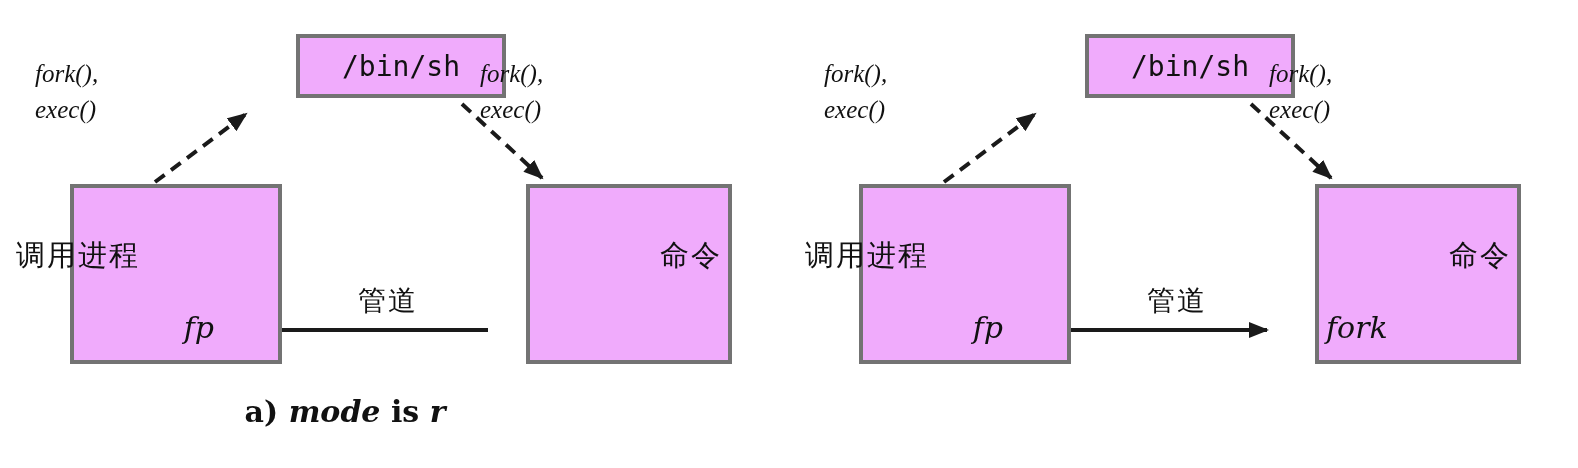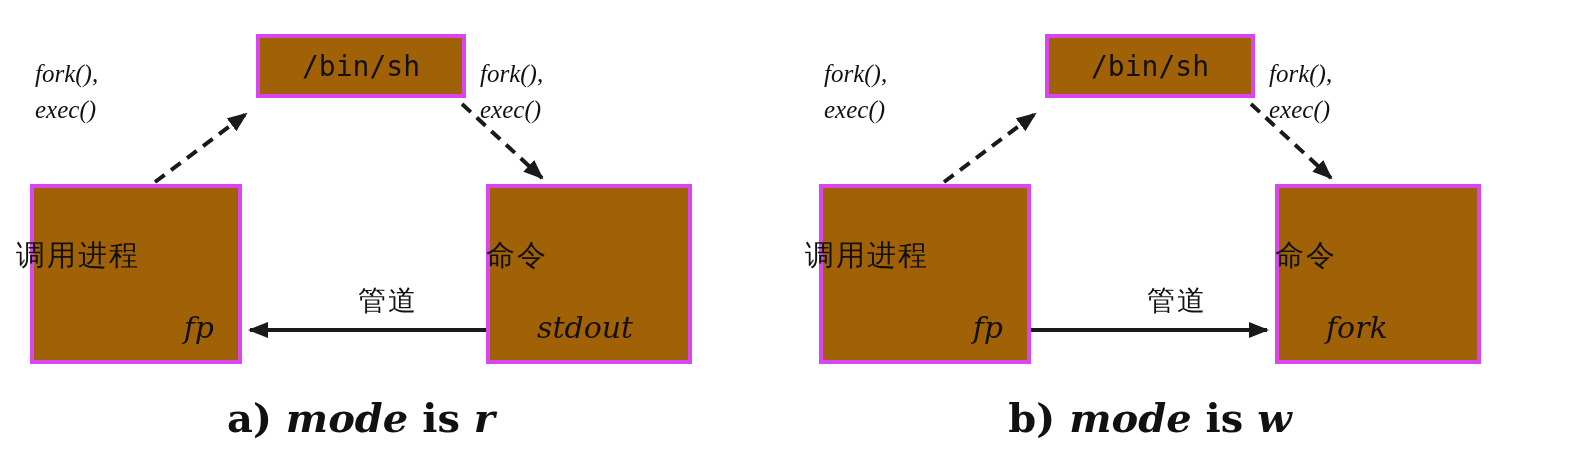--- a/index.html
+++ b/index.html
@@ -10,52 +10,52 @@
     height: 468px;
     background: #ffffff;
     font-family: "DejaVu Sans", sans-serif;
     color: #111111;
     overflow: hidden;
   }
   .panel { position: absolute; top: 0; width: 789px; height: 468px; }
   .panel-a { left: 0; }
   .panel-b { left: 789px; }
   .arrows { position: absolute; left: 0; top: 0; }
-  .box { position: absolute; border: 4px solid #d946ef; background: #a16207; }
+  .box { position: absolute; border: 4px solid #737373; background: #f0abfc; margin-left: 40px; }
   .shell-box {
     left: 256px; top: 34px; width: 210px; height: 64px;
     display: flex; align-items: center; justify-content: center;
     font-family: "DejaVu Sans Mono", monospace; font-size: 28px;
   }
   .caller-box { left: 30px; top: 184px; width: 212px; height: 180px; }
   .command-box { left: 486px; top: 184px; width: 206px; height: 180px; }
   .cjk-label { position: absolute; font-size: 29px; letter-spacing: 2px; }
   .caller-label { left: 16px; top: 236px; width: 212px; text-align: left; }
-  .command-label { left: 486px; top: 236px; width: 236px; text-align: left; }
+  .command-label { left: 486px; top: 236px; width: 236px; text-align: right; }
   .handle {
     position: absolute; top: 310px;
     font-family: "DejaVu Serif", serif; font-style: italic; font-size: 30px; padding-left: 39px;
   }
   .caller-handle { left: 30px; width: 184px; text-align: right; }
   .command-handle { left: 498px; }
   .fork-exec {
     position: absolute; top: 56px; width: 170px; text-align: left;
     font-family: Liberation Serif, serif; font-style: italic;
     font-size: 25px; line-height: 36px; white-space: pre-line;
   }
   .fe-left { left: 35px; }
   .fe-right { left: 480px; }
   .pipe-label {
     position: absolute; left: 242px; top: 282px; width: 244px;
     text-align: center; font-size: 28px; letter-spacing: 2px; padding-left: 48px;
   }
   .caption {
-    position: absolute; left: 30px; top: 394px; width: 662px;
+    position: absolute; left: 14px; top: 394px; width: 662px;
     text-align: center;
-    font-family: "DejaVu Serif", serif; font-weight: bold; font-size: 40px;
+    font-family: "DejaVu Serif", serif; font-weight: bold; font-size: 30px;
   }
   .caption .it { font-style: italic; }
 </style>
 </head>
 <body>
 
 <div class="figure">
 
   <div class="panel panel-a">
     <svg class="arrows" width="789" height="468" viewBox="0 0 789 468">
@@ -72,21 +72,20 @@
     <div class="box shell-box">
       <span>/bin/sh</span>
     </div>
     <div class="box caller-box"></div>
     <div class="box command-box"></div>
 
     <div class="cjk-label caller-label">调用进程</div>
     <div class="cjk-label command-label">命令</div>
 
     <div class="handle caller-handle">fp</div>
-    <div class="handle command-handle">stdout</div>
 
     <div class="fork-exec fe-left">fork(),
 exec()</div>
     <div class="fork-exec fe-right">fork(),
 exec()</div>
 
     <div class="pipe-label">管道</div>
 
     <div class="caption">
       <span>a)</span>
@@ -120,21 +119,15 @@
     <div class="handle caller-handle">fp</div>
     <div class="handle command-handle">fork</div>
 
     <div class="fork-exec fe-left">fork(),
 exec()</div>
     <div class="fork-exec fe-right">fork(),
 exec()</div>
 
     <div class="pipe-label">管道</div>
 
-    <div class="caption">
-      <span>b)</span>
-      <span class="it">mode</span>
-      <span>is</span>
-      <span class="it">w</span>
-    </div>
   </div>
 
 </div>
 
 </body></html>

